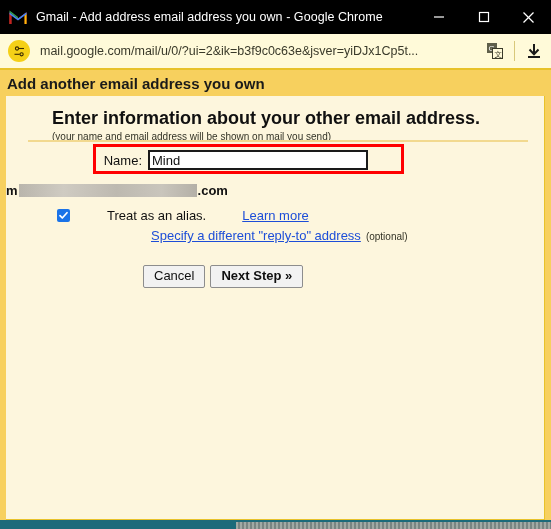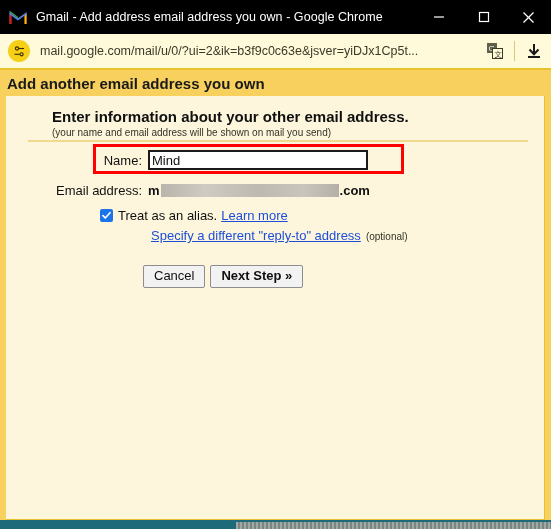--- a/index.html
+++ b/index.html
@@ -138,21 +138,21 @@
   }
   #right-rail {
     position: absolute;
     right: 0; top: 96px;
     width: 6px; height: 424px;
     background: #F7D05E;
   }
 
   #intro-strong {
     margin: 12px 0 0 46px;
-    font-size: 15px;
+    font-size: 18px;
     font-weight: bold;
     color: #101010;
   }
   #intro-sub {
     margin: 2px 0 0 46px;
     font-size: 10px;
     color: #333326;
   }
   #divider {
     position: absolute;
@@ -228,21 +228,22 @@
     background: linear-gradient(90deg,#b9b5ac 0%, #cfcbc2 25%, #bdb9b0 55%, #c9c5bc 80%, #b4b0a7 100%);
     margin: 0 1px;
     vertical-align: middle;
   }
   .email-suffix { font-weight: bold; }
 
   #alias-row {
     display: flex;
     align-items: center;
     margin-top: 6px;
-    padding-left: 94px;
+    padding-left: 51px;
+    gap: 32px;
   }
   .checkbox {
     width: 13px; height: 13px;
     background: #1A73E8;
     border-radius: 2px;
     display: inline-flex;
     align-items: center;
     justify-content: center;
     margin-right: 5px;
     flex: 0 0 auto;
@@ -390,21 +391,20 @@
     <div id="form-area">
 
       <div class="form-row">
         <span class="row-label">Name:</span>
         <span id="name-input-wrap">
           <input id="name-input" type="text" value="Mind" style="">
         </span>
       </div>
 
       <div class="form-row" id="email-row">
-        <span class="row-label">Email address:</span>
         <span class="email-val">
           <span class="email-prefix">m</span>
           <span class="email-redact"></span>
           <span class="email-suffix">.com</span>
         </span>
       </div>
 
       <div id="alias-row">
         <span class="checkbox">
           <svg width="11" height="11" viewBox="0 0 11 11">

